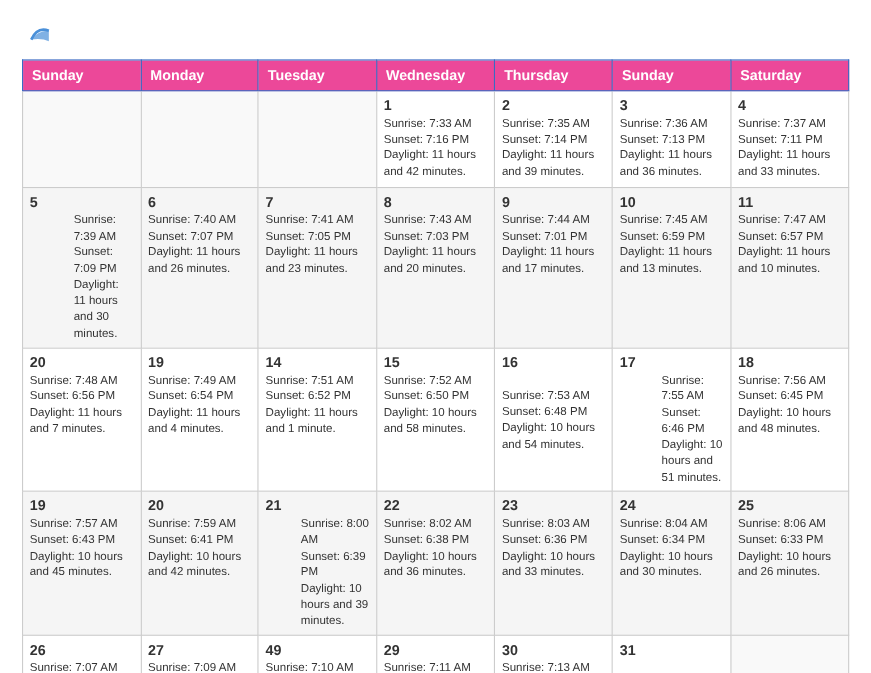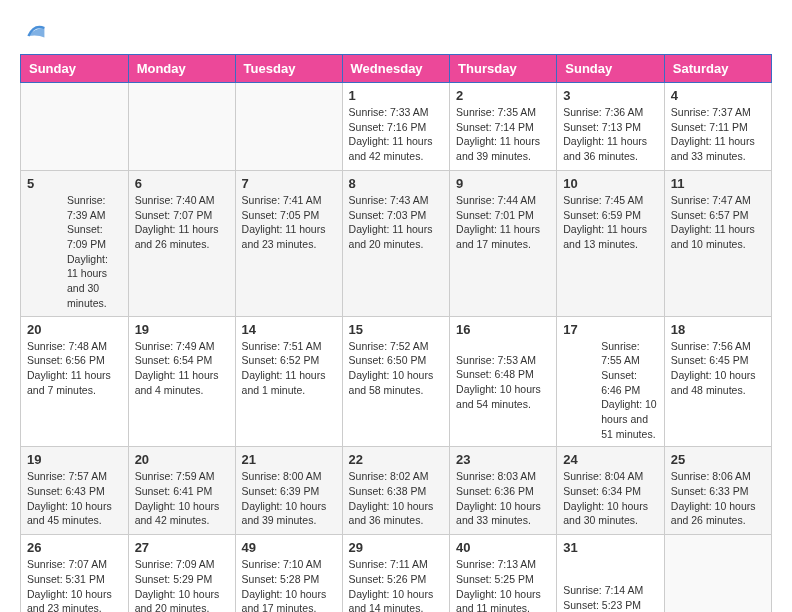--- a/index.html
+++ b/index.html
@@ -241,21 +241,21 @@
 Daylight: 10 hours and 45 minutes.</div>
         </td>
         <td>
           <span class="day-number">20</span>
           <div class="day-info" style="white-space: pre-line;">Sunrise: 7:59 AM
 Sunset: 6:41 PM
 Daylight: 10 hours and 42 minutes.</div>
         </td>
         <td>
           <span class="day-number">21</span>
-          <div class="day-info" style="white-space: pre-line;">Sunrise: 8:00 AM
+          <div class="day-info" style="white-space: pre-line; margin-left: 32px;">Sunrise: 8:00 AM
 Sunset: 6:39 PM
 Daylight: 10 hours and 39 minutes.</div>
         </td>
         <td>
           <span class="day-number">22</span>
           <div class="day-info" style="white-space: pre-line;">Sunrise: 8:02 AM
 Sunset: 6:38 PM
 Daylight: 10 hours and 36 minutes.</div>
         </td>
         <td>
@@ -296,21 +296,21 @@
 Sunset: 5:28 PM
 Daylight: 10 hours and 17 minutes.</div>
         </td>
         <td>
           <span class="day-number">29</span>
           <div class="day-info" style="white-space: pre-line;">Sunrise: 7:11 AM
 Sunset: 5:26 PM
 Daylight: 10 hours and 14 minutes.</div>
         </td>
         <td>
-          <span class="day-number">40</span>
+          <span class="day-number">30</span>
           <div class="day-info" style="white-space: pre-line;">Sunrise: 7:13 AM
 Sunset: 5:25 PM
 Daylight: 10 hours and 11 minutes.</div>
         </td>
         <td>
           <span class="day-number">31</span>
           <div class="day-info" style="white-space: pre-line; margin-top: 28px;">Sunrise: 7:14 AM
 Sunset: 5:23 PM
 Daylight: 10 hours and 8 minutes.</div>
         </td>

